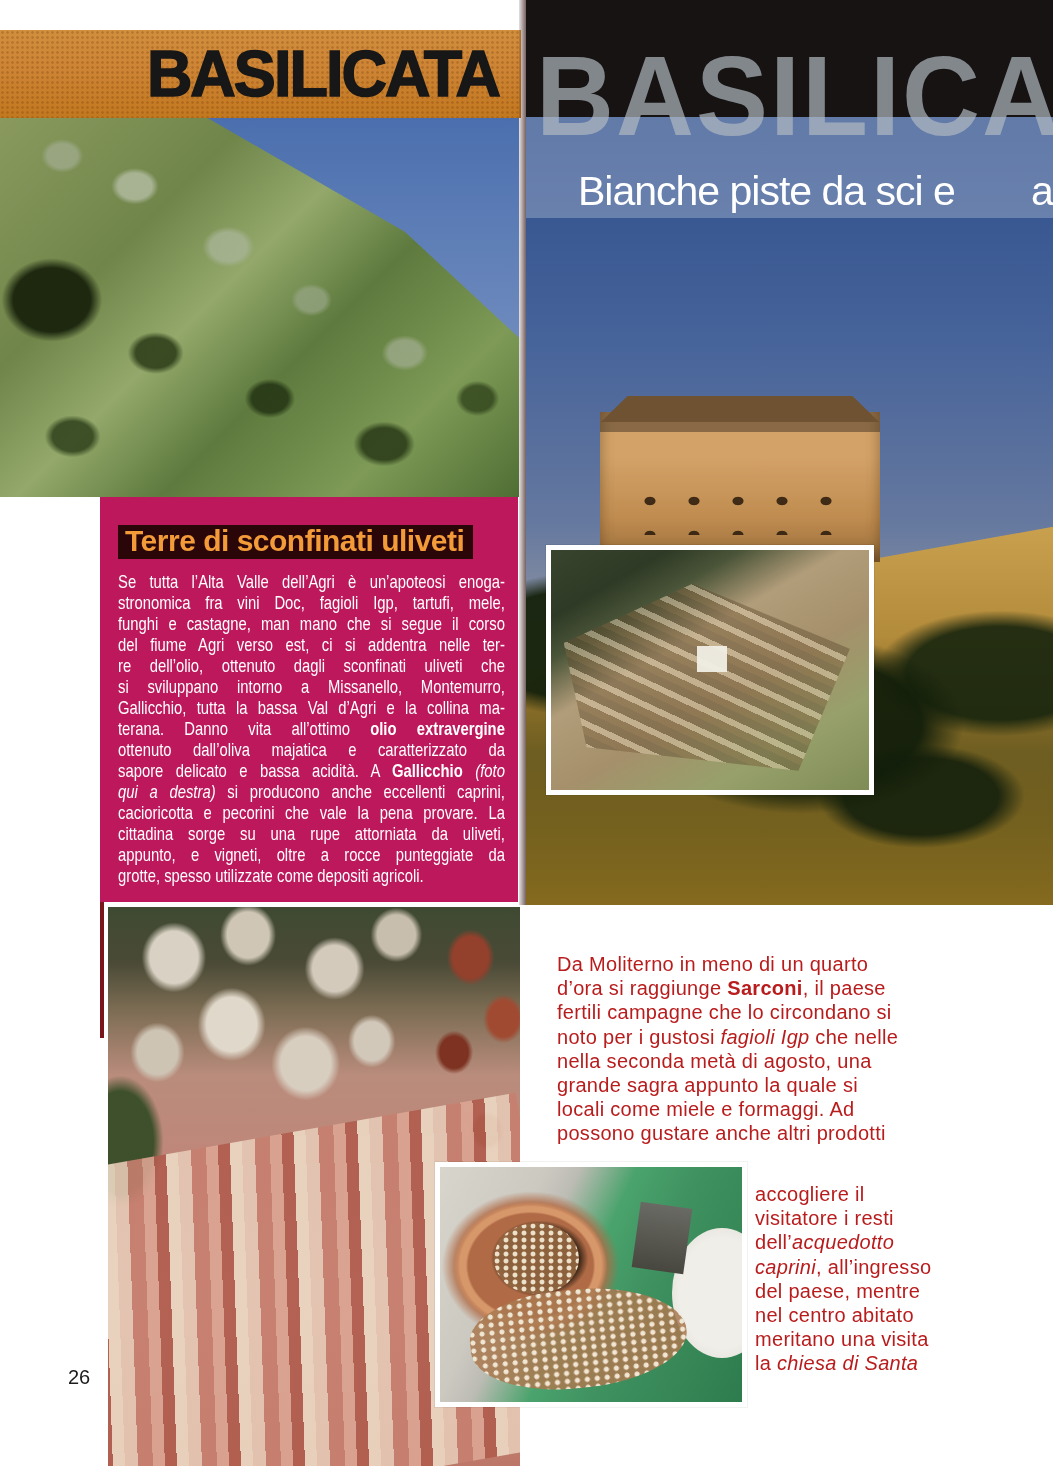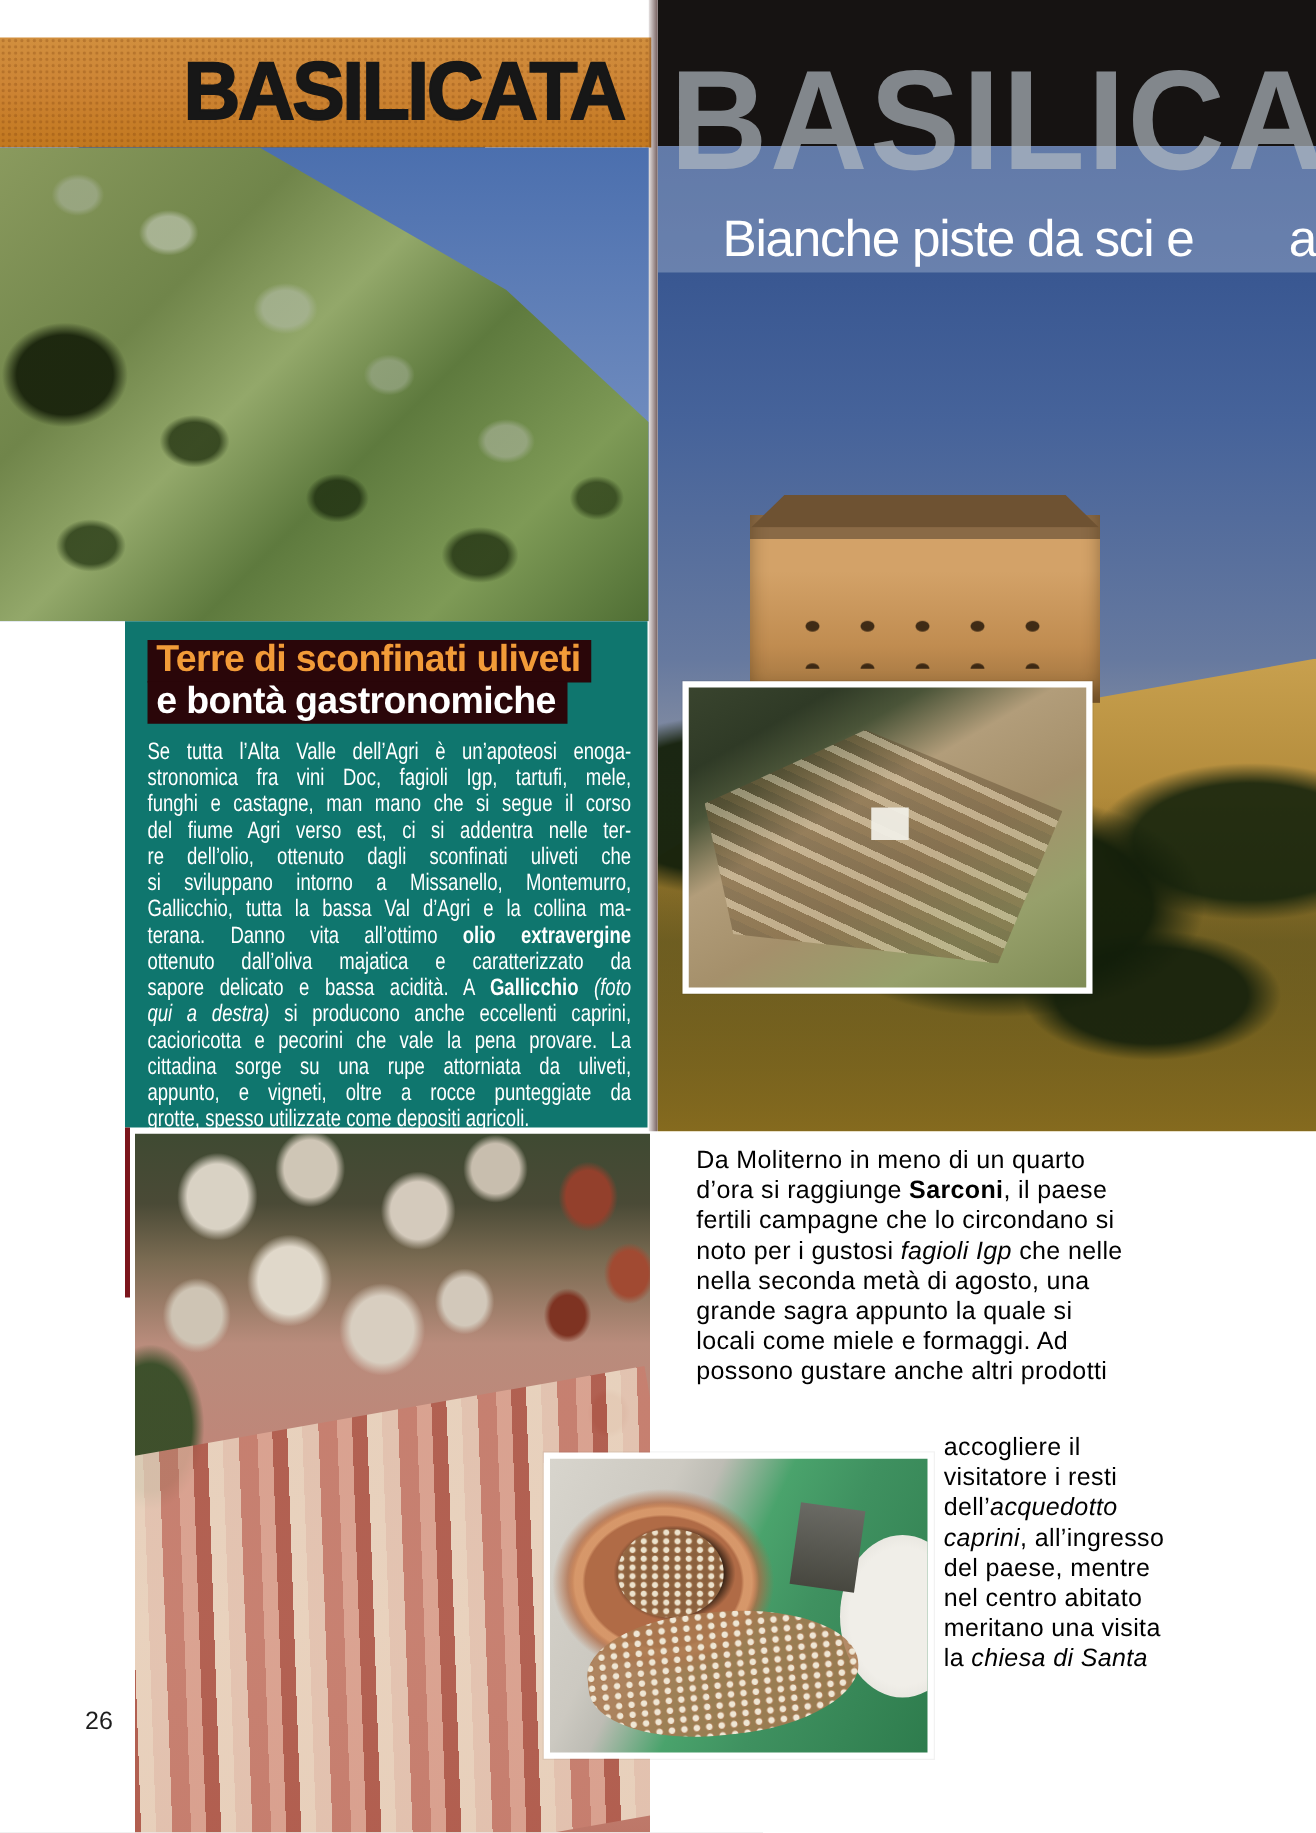--- a/index.html
+++ b/index.html
@@ -126,22 +126,22 @@
   }
   .v-houses{
     position:absolute;inset:10% 6% 8% 4%;
     clip-path:polygon(0 35%,45% 5%,100% 38%,82% 100%,8% 88%);
     background:repeating-linear-gradient(25deg, rgba(122,96,60,.5) 0 7px, rgba(216,198,166,.55) 7px 13px, rgba(96,76,48,.45) 13px 21px);
   }
   .v-white{position:absolute;left:46%;top:40%;width:30px;height:26px;background:rgba(240,238,230,.95);}
 
   
   .red-box{
-    left:100px;top:497px;width:418px;height:405px;background:#0f766e;
-    box-sizing:border-box;padding:15px 13px 0 18px;
+    left:100px;top:497px;width:418px;height:405px;background:#be185d;
+    box-sizing:border-box;padding:28px 13px 0 18px;
   }
   .art-title{display:block;}
   .art-title span{
     display:inline-block;background:#2a0609;padding:1px 9px 3px 7px;
     font-size:30px;font-weight:700;letter-spacing:-0.5px;line-height:30px;
   }
   .t1{color:#f29b38;}
   .t2{color:#ffffff;margin-top:-1px;}
   .article-body{
     margin-top:12px;width:496px;transform:scaleX(0.78);transform-origin:left top;
@@ -217,21 +217,21 @@
   .pot-rock{
     position:absolute;right:18%;top:16%;width:52px;height:66px;
     background:linear-gradient(#6a6a64,#47473f);transform:rotate(8deg);
   }
   .pot-bowl{
     position:absolute;right:-10%;top:26%;width:100px;height:130px;border-radius:50%;
     background:radial-gradient(#f0eee8 0 60%, #d8d6ce 100%);
   }
 
   
-  .col-text{color:#000000;font-size:20px;line-height:24.2px;letter-spacing:0.3px;}
+  .col-text{color:#b91c1c;font-size:20px;line-height:24.2px;letter-spacing:0.3px;margin-top:36px;}
   .col1{left:557px;top:916px;width:400px;}
   .col2{left:755px;top:1146px;width:220px;}
   .col-text .line{white-space:nowrap;}
 
   .page-number{left:68px;top:1366px;font-size:20px;color:#1c1c1c;}
 </style>
 </head>
 <body>
 
 <div class="page">
@@ -268,23 +268,20 @@
         <div class="v-white"></div>
       </div>
     </div>
   </div>
 
   <div class="abs fold"></div>
 
   <div class="abs red-box">
     <div class="art-title">
       <span class="t1">Terre di sconfinati uliveti</span>
-    </div>
-    <div class="art-title">
-      <span class="t2">e bontà gastronomiche</span>
     </div>
     <div class="article-body">
         <div class="line"><span>Se tutta l’Alta Valle dell’Agri è un’apoteosi enoga-</span></div>
         <div class="line"><span>stronomica fra vini Doc, fagioli Igp, tartufi, mele,</span></div>
         <div class="line"><span>funghi e castagne, man mano che si segue il corso</span></div>
         <div class="line"><span>del fiume Agri verso est, ci si addentra nelle ter-</span></div>
         <div class="line"><span>re dell’olio, ottenuto dagli sconfinati uliveti che</span></div>
         <div class="line"><span>si sviluppano intorno a Missanello, Montemurro,</span></div>
         <div class="line"><span>Gallicchio, tutta la bassa Val d’Agri e la collina ma-</span></div>
         <div class="line"><span>terana. Danno vita all’ottimo </span><span class="b">olio extravergine</span></div>

